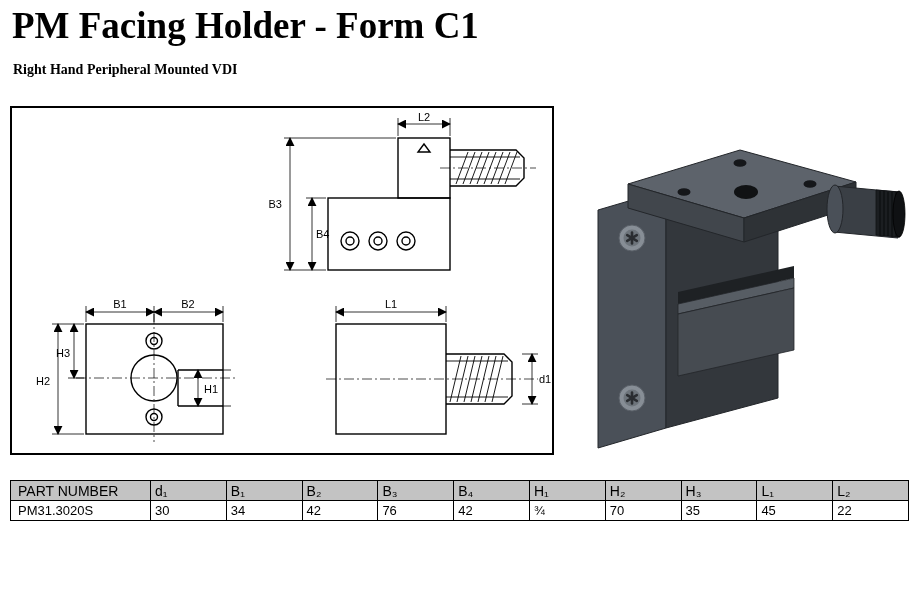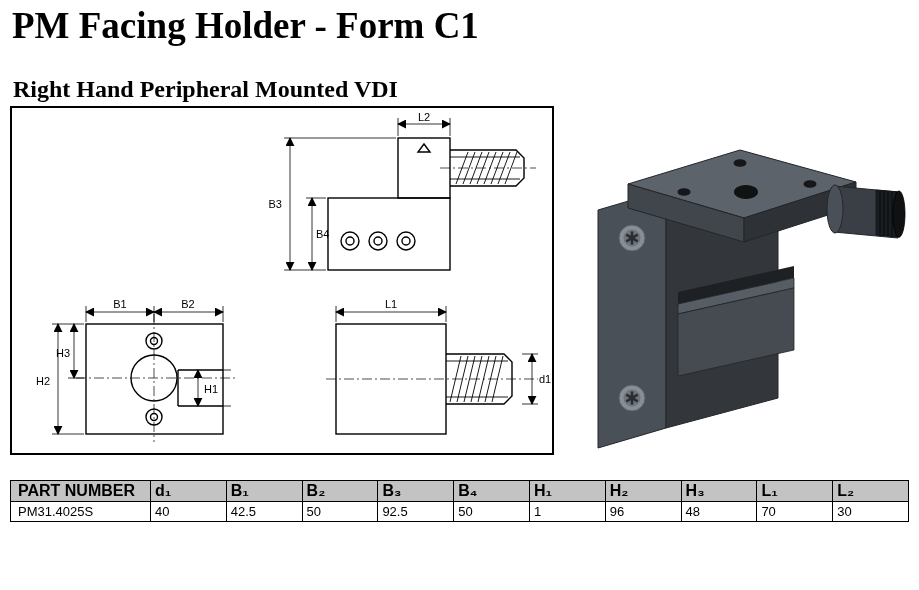--- a/index.html
+++ b/index.html
@@ -13,22 +13,22 @@
     overflow: hidden;
   }
   .page { position: relative; width: 903px; height: 590px; }
 
   h1.title {
     margin: 0; position: absolute; top: 4px; left: 12px;
     font-size: 37px; font-weight: 700; letter-spacing: 0;
     font-family: "Liberation Serif", serif;
   }
   h2.subtitle {
-    margin: 0; position: absolute; top: 76px; left: 13px;
-    font-size: 24px; font-weight: 700;
+    margin: 0; position: absolute; top: 62px; left: 13px;
+    font-size: 14px; font-weight: 700;
     font-family: "Liberation Serif", serif;
   }
 
   .drawing-box {
     position: absolute; left: 10px; top: 106px;
     width: 544px; height: 349px;
     border: 2px solid #000; background: #fff; padding-left: 16px;
   }
   .photo-box {
     position: absolute; left: 588px; top: 106px;
@@ -44,21 +44,21 @@
     position: absolute; left: 10px; top: 480px;
     width: 899px; border-collapse: collapse;
     font-family: "Liberation Sans", sans-serif;
     font-size: 13px; table-layout: fixed;
   }
   table.spec th, table.spec td {
     border: 1px solid #000; height: 20px; padding: 1px 4px;
     text-align: left; overflow: hidden; white-space: nowrap;
   }
   table.spec th {
-    background: #c3c3c3; font-size: 16px; font-weight: 700;
+    background: #c3c3c3; font-size: 14px; font-weight: 400;
   }
   table.spec th:first-child, table.spec td:first-child {
     text-align: left; width: 140px; padding-left: 7px;
   }
   table.spec tbody tr:nth-child(even) td { background: #d8d8d8; }
 </style>
 </head>
 <body>
 
 <div class="page">
@@ -255,28 +255,28 @@
           <th>B₄</th>
           <th>H₁</th>
           <th>H₂</th>
           <th>H₃</th>
           <th>L₁</th>
           <th>L₂</th>
         </tr>
     </thead>
     <tbody id="spec-body">
         <tr>
-          <td>PM31.4025S</td>
-          <td>40</td>
-          <td>42.5</td>
-          <td>50</td>
-          <td>92.5</td>
-          <td>50</td>
-          <td>1</td>
-          <td>96</td>
-          <td>48</td>
+          <td>PM31.3020S</td>
+          <td>30</td>
+          <td>34</td>
+          <td>42</td>
+          <td>76</td>
+          <td>42</td>
+          <td>¾</td>
           <td>70</td>
-          <td>30</td>
+          <td>35</td>
+          <td>45</td>
+          <td>22</td>
         </tr>
       </tbody>
   </table>
 
 </div>
 
 </body></html>

